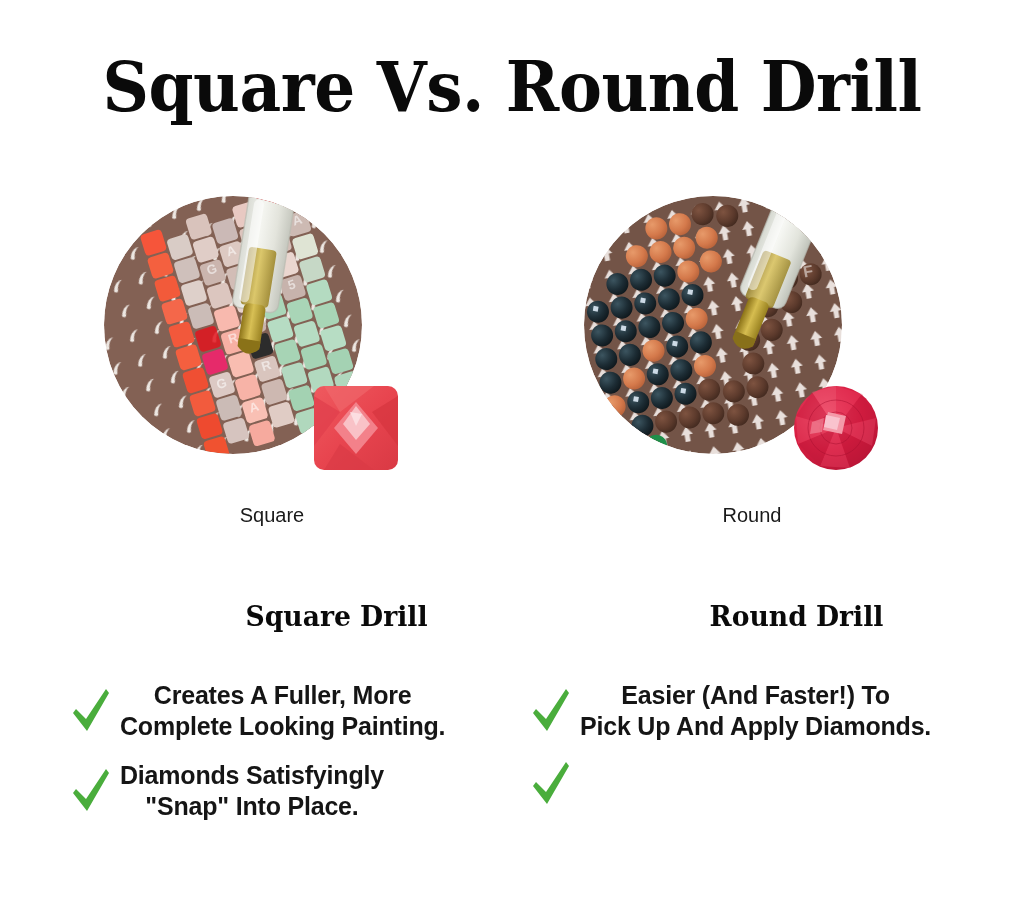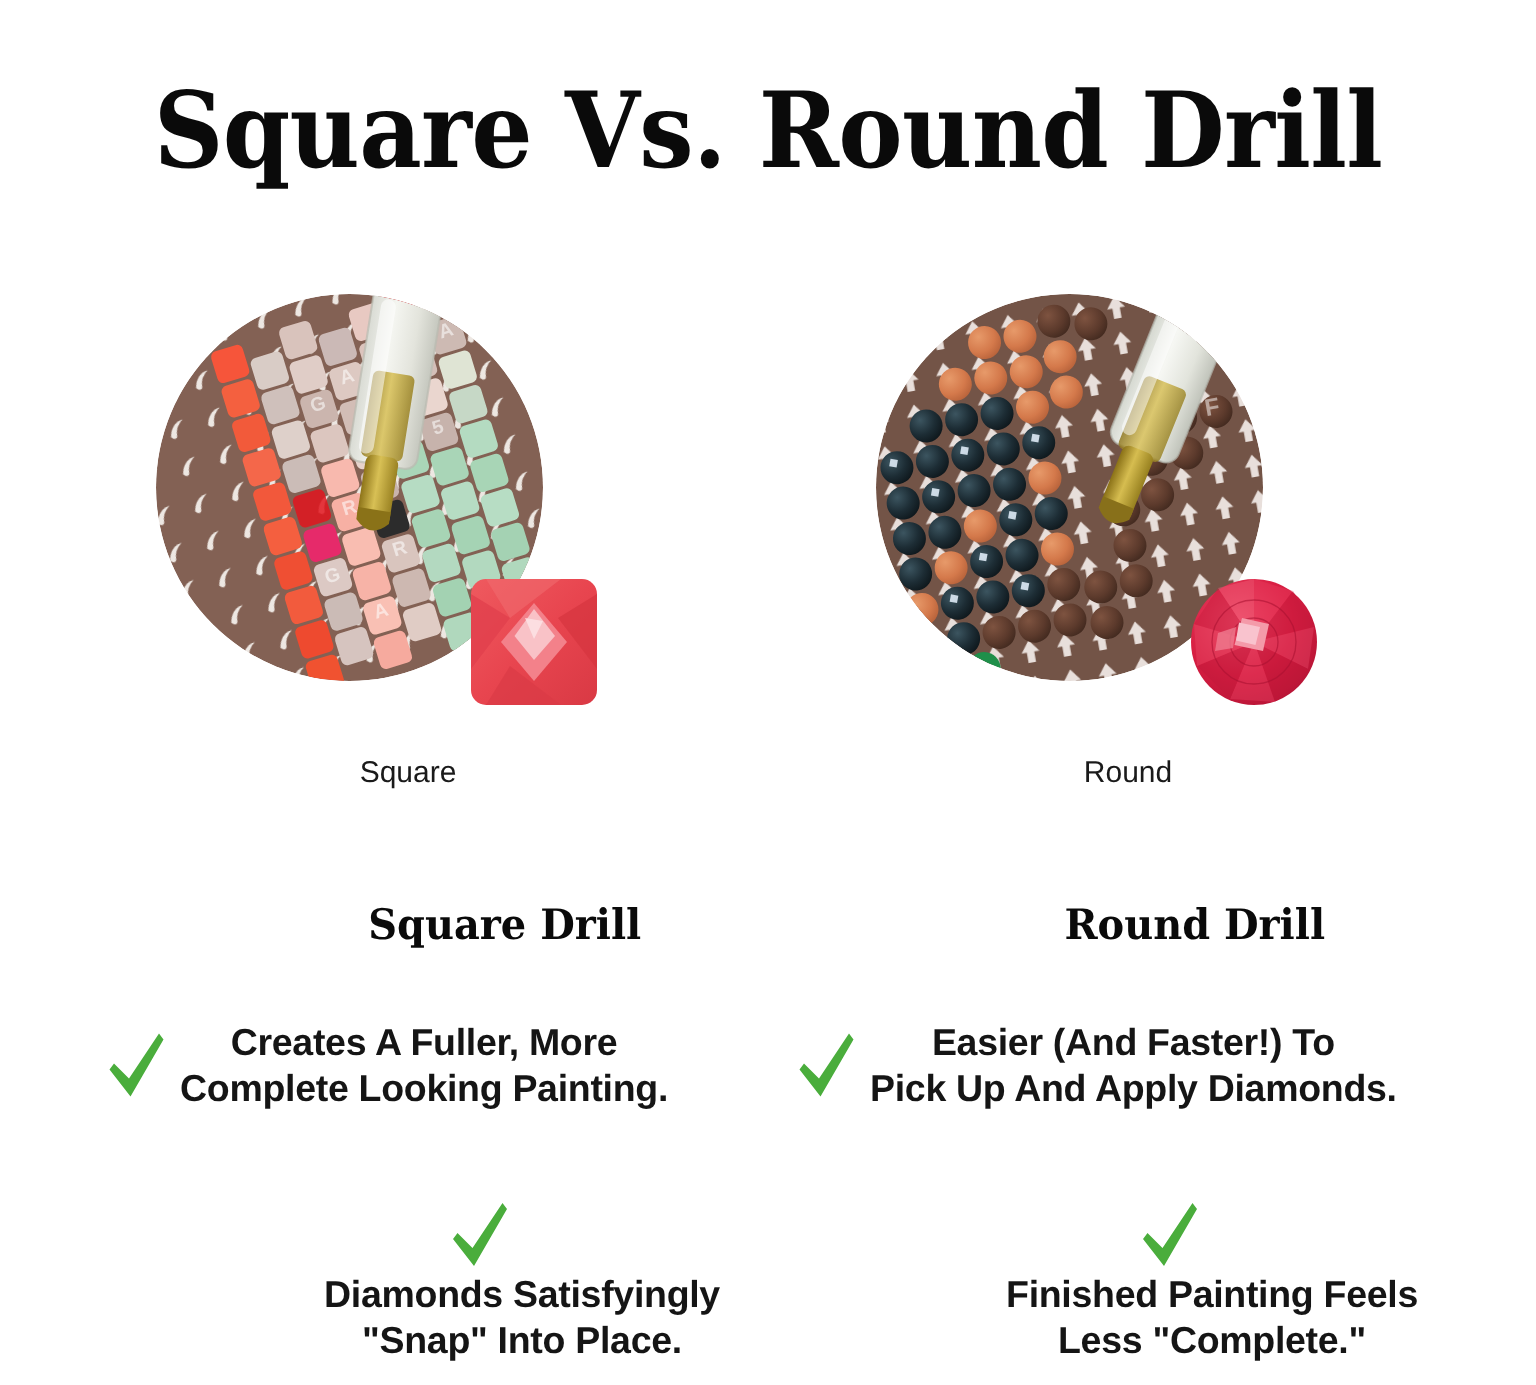--- a/index.html
+++ b/index.html
@@ -113,23 +113,23 @@
     letter-spacing: 0px;
     transform: scaleX(0.95);
     transform-origin: left center;
     margin: 0 0 46px 0;
     white-space: nowrap;
   }
 
   .bullet {
     display: flex;
     align-items: center;
-    margin-bottom: 58px;
-  }
-  .bullet:last-child { margin-bottom: 0; flex-direction: column; }
+    margin-bottom: 18px;
+  }
+  .bullet:last-child { margin-bottom: 0; }
 
   .check-icon {
     flex: 0 0 auto;
     width: 42px;
     height: 48px;
     margin-left: -48px;
     margin-right: 8px;
     display: block;
   }
   .check-icon svg { display: block; width: 100%; height: 100%; }
@@ -523,17 +523,15 @@
       <span class="bullet-text">Easier (And Faster!) To
 Pick Up And Apply Diamonds.</span>
     </div>
 
     <div class="bullet">
       <span class="check-icon">
         <svg viewBox="0 0 42 48" xmlns="http://www.w3.org/2000/svg">
           <path d="M3 26 L6 22 L16 32 L36 2 L39 6 L17 44 z" fill="#4aad3c"></path>
         </svg>
       </span>
-      <span class="bullet-text">Finished Painting Feels
-Less "Complete."</span>
     </div>
   </div>
 </div>
 
 </body></html>

